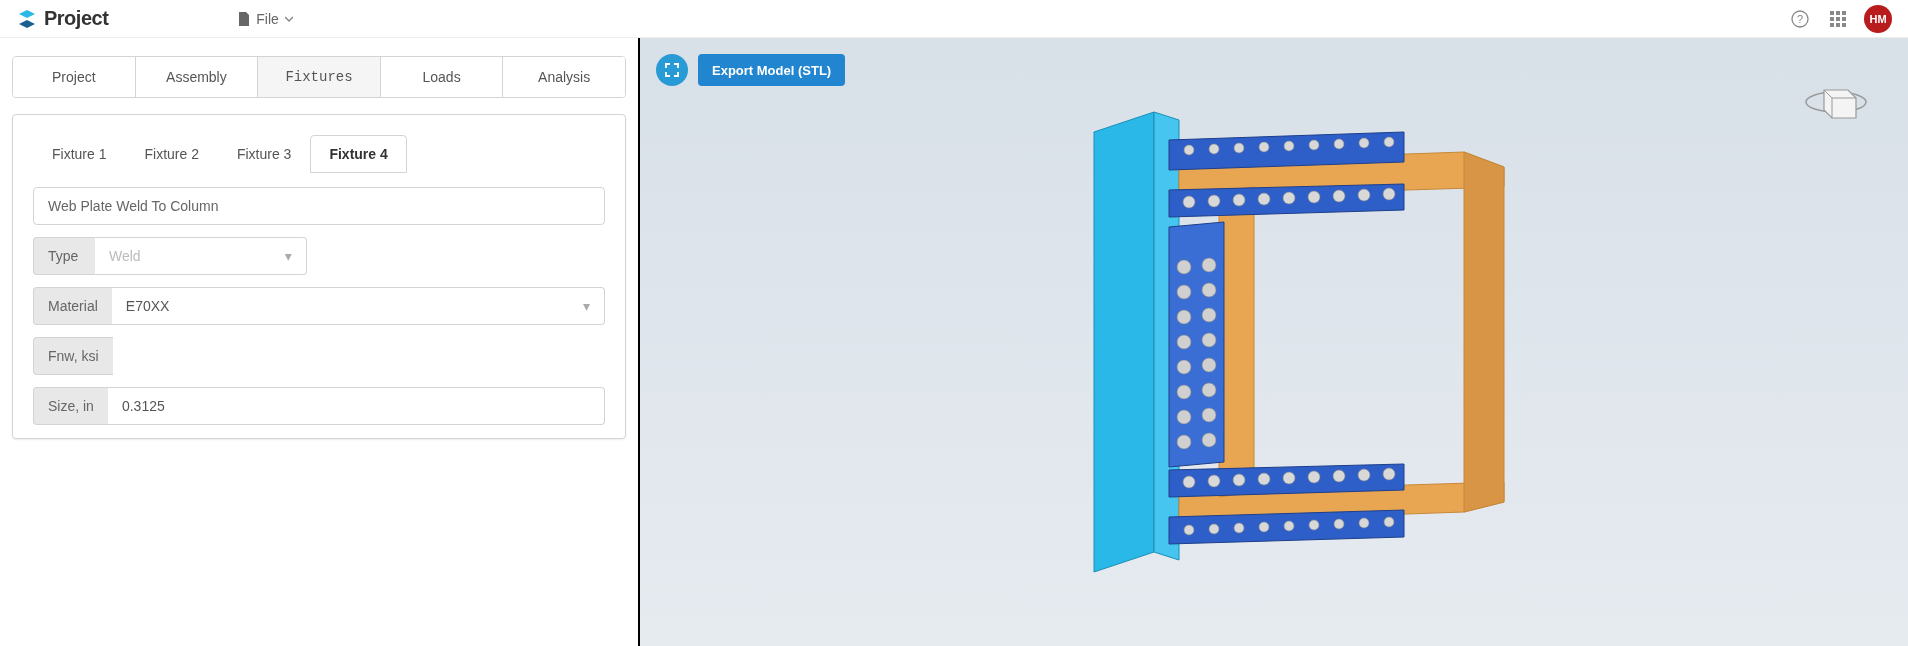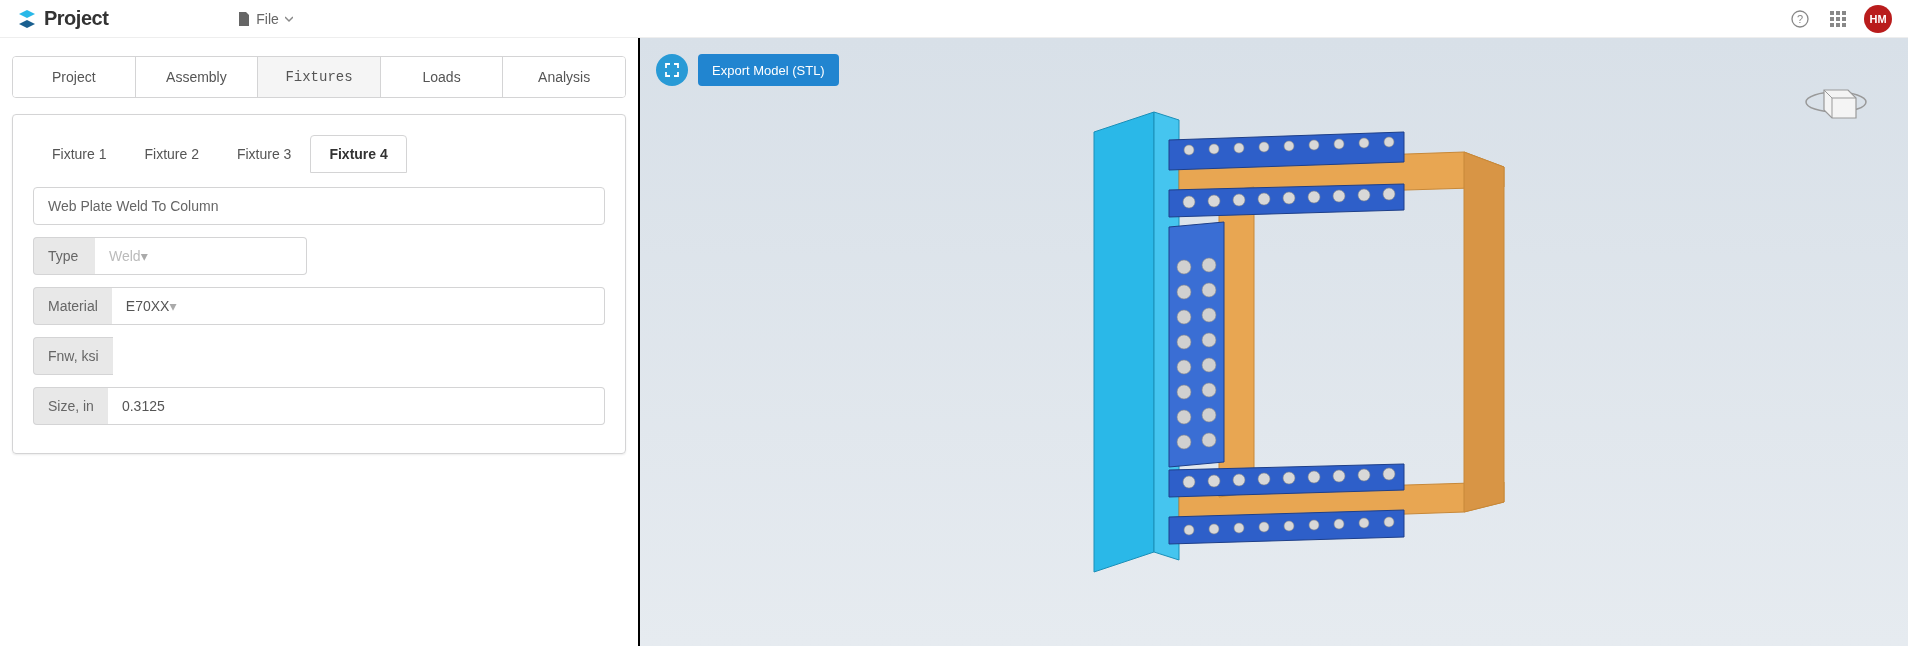--- a/index.html
+++ b/index.html
@@ -15,34 +15,34 @@
     
     .main { display: flex; height: calc(646px - 38px); }
     .left-panel { width: 640px; border-right: 2px solid #000; padding: 18px 12px; background: #fff; }
     .right-panel { flex: 1; position: relative; background: linear-gradient(180deg, #d8e0e8 0%, #e6ebf0 100%); }
     
     .main-tabs { display: flex; border: 1px solid #d4d4d5; border-radius: 4px; overflow: hidden; background: #fff; }
     .main-tab { flex: 1; text-align: center; padding: 12px 0; cursor: pointer; color: #555; font-size: 14px; border-right: 1px solid #d4d4d5; background: #fff; }
     .main-tab:last-child { border-right: none; }
     .main-tab.active { background: #f5f5f5; font-weight: 400; position: relative; font-family: Liberation Mono, monospace; }
     
-    .panel-card { margin-top: 16px; border: 1px solid #d4d4d5; border-radius: 4px; padding: 20px 20px 28px 20px; box-shadow: 0 1px 2px rgba(0,0,0,0.08); }
+    .panel-card { margin-top: 16px; border: 1px solid #d4d4d5; border-radius: 4px; padding: 20px 20px 13px 20px; box-shadow: 0 1px 2px rgba(0,0,0,0.08); }
     
     .sub-tabs { display: flex; gap: 0; margin-bottom: 14px; }
     .sub-tab { padding: 10px 18px; cursor: pointer; color: #555; font-size: 14px; border: 1px solid transparent; }
     .sub-tab.active { border: 1px solid #d4d4d5; border-radius: 4px 4px 0 0; background: #fff; font-weight: 600; color: #333; }
     
     .form-row { display: flex; align-items: stretch; margin-bottom: 12px; }
     .form-row.full { border: 1px solid #d4d4d5; border-radius: 4px; padding: 10px 14px; color: #666; }
     .form-label { background: #e8e8e8; border: 1px solid #d4d4d5; border-right: none; border-radius: 4px 0 0 4px; padding: 10px 14px; color: #666; font-size: 14px; min-width: 62px; display: flex; align-items: center; }
-    .form-input { flex: 1; border: 1px solid #d4d4d5; border-left: none; border-radius: 0 4px 4px 0; padding: 10px 14px; background: #fff; color: #555; font-size: 14px; display: flex; align-items: center; }
+    .form-input { flex: 1; border: 1px solid #d4d4d5; border-left: none; border-radius: 0 4px 4px 0; padding: 10px 14px; background: #fff; color: #555; font-size: 14px; display: flex; align-items: center; justify-content: space-between; }
     .form-input.disabled { color: #bbb; }
     .dropdown-caret { color: #aaa; }
     
-    .vp-btn { position: absolute; top: 16px; border: none; color: #fff; border-radius: 4px; cursor: pointer; font-size: 13px; font-weight: 400; display: flex; align-items: center; justify-content: center; }
+    .vp-btn { position: absolute; top: 16px; border: none; color: #fff; border-radius: 4px; cursor: pointer; font-size: 13px; font-weight: 700; display: flex; align-items: center; justify-content: center; }
     .vp-btn.round { left: 16px; width: 32px; height: 32px; border-radius: 50%; background: #289ad6; }
     .vp-btn.export { left: 58px; height: 32px; padding: 0 14px; background: #2185d0; }
     
     .model-area { width: 100%; height: 100%; display: flex; align-items: center; justify-content: center; }
     .view-cube { position: absolute; top: 40px; right: 40px; width: 64px; height: 48px; }
     
     input.text-field { flex:1; border:1px solid #d4d4d5; border-left:none; border-radius:0 4px 4px 0; padding:10px 14px; background:#fff; color:#555; font-size:14px; font-family:inherit; outline:none; }
   </style>
 </head>
 <body>

